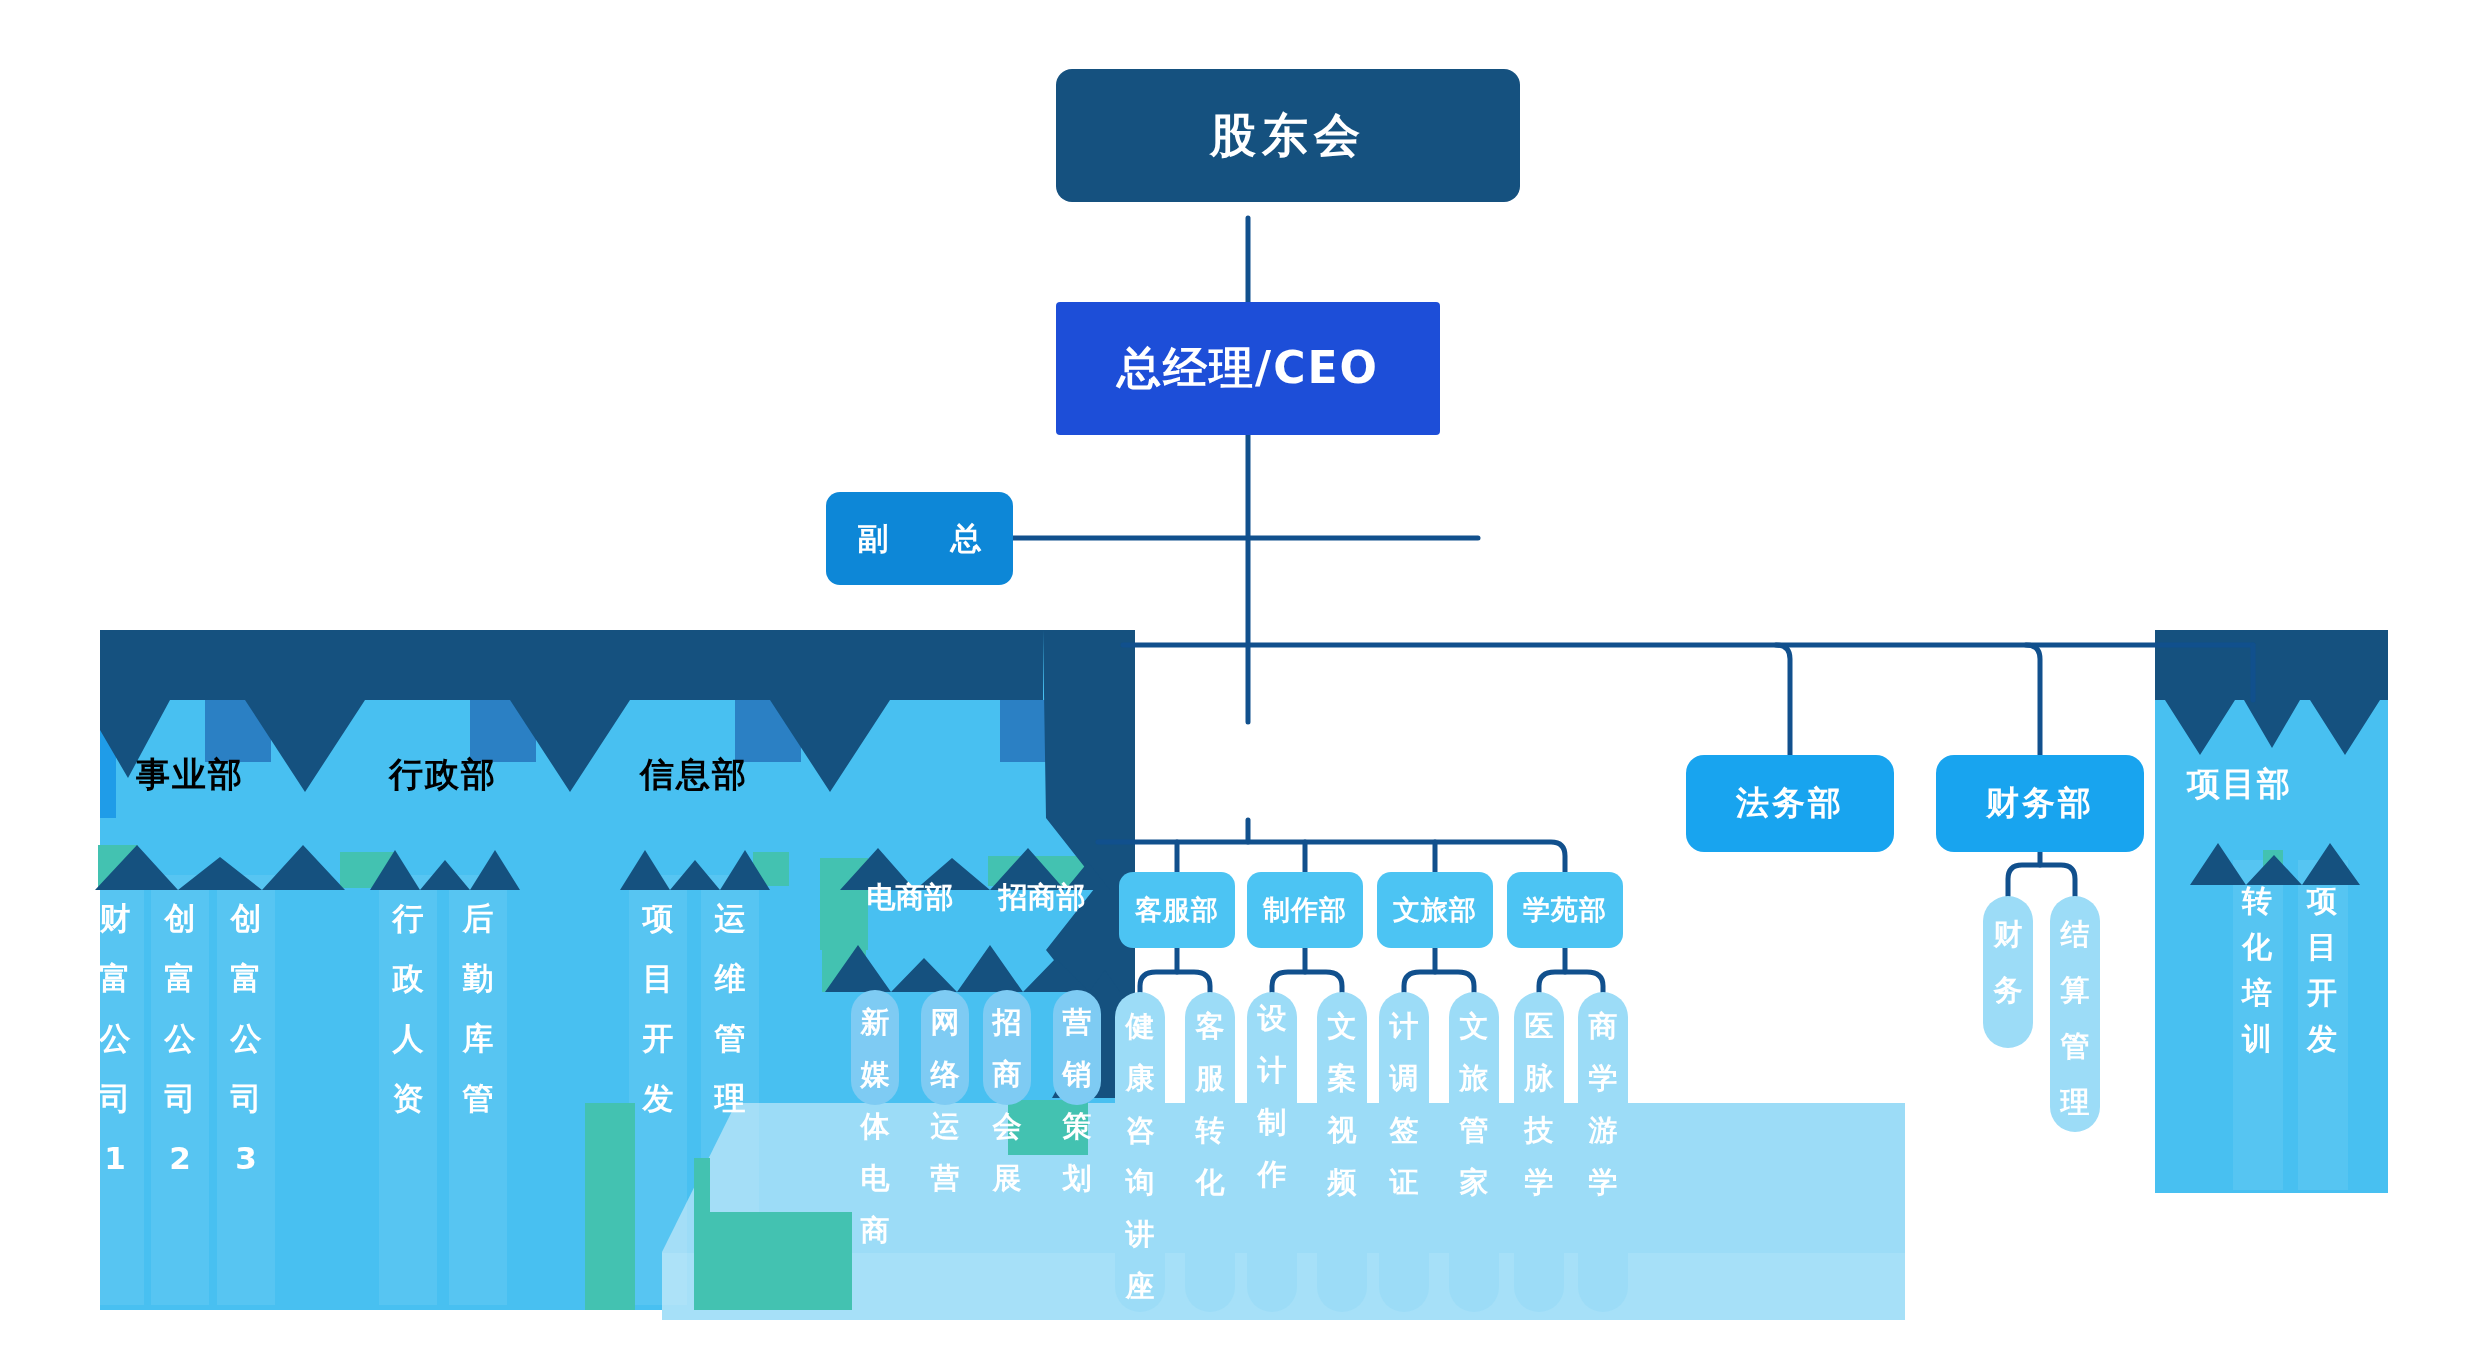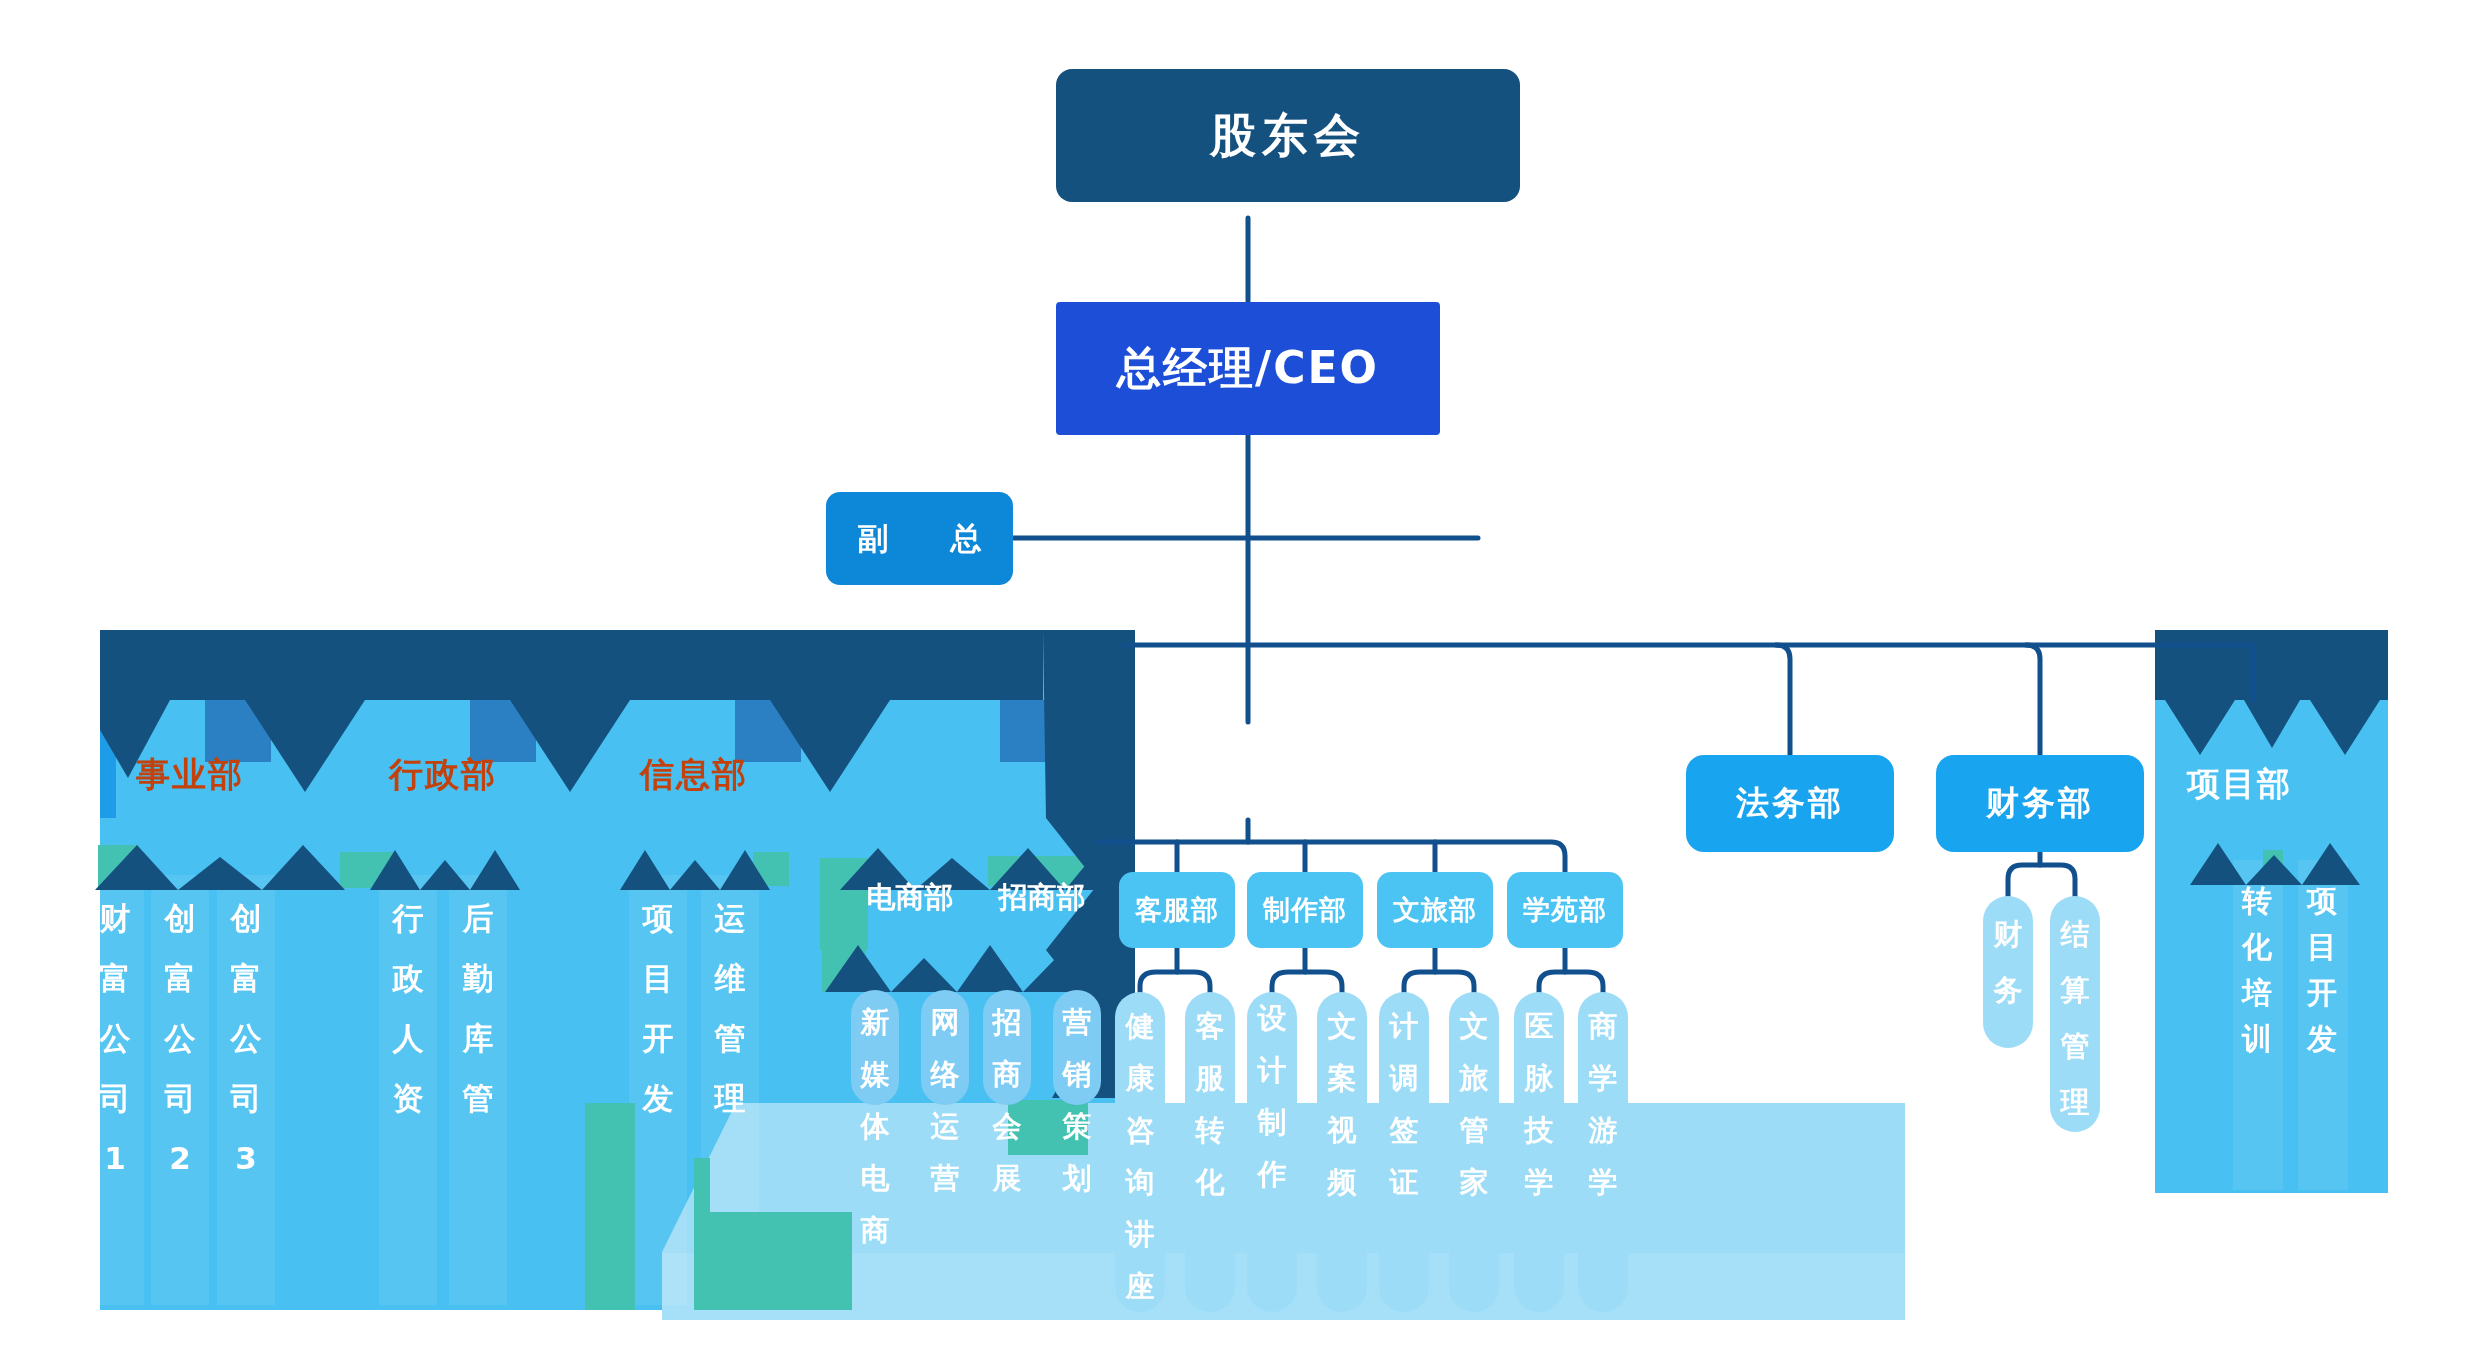--- a/index.html
+++ b/index.html
@@ -6,21 +6,21 @@
   #canvas{position:relative;width:2480px;height:1371px;background:#ffffff;overflow:hidden;
           font-family:"DejaVu Sans","Liberation Sans",sans-serif;}
   svg.deco{position:absolute;left:0;top:0;width:2480px;height:1371px;}
   .box{position:absolute;display:flex;align-items:center;justify-content:center;
        color:#ffffff;font-weight:bold;text-align:center;}
   .box-root{background:#15517f;border-radius:16px;font-size:46px;letter-spacing:6px;}
   .box-ceo{background:#1d4ed8;border-radius:4px;font-size:44px;letter-spacing:2px;}
   .box-staff{background:#0d87d7;border-radius:14px;font-size:31px;}
   .box-lvl2{background:#18a4ef;border-radius:18px;font-size:33px;letter-spacing:3px;}
   .box-sub{background:#4cc4f3;border-radius:14px;font-size:27px;letter-spacing:1px;}
-  .dept-label{position:absolute;width:150px;text-align:center;color:#c2410c;
+  .dept-label{position:absolute;width:150px;text-align:center;color:#000000;
               font-weight:bold;font-size:34px;letter-spacing:2px;}
   .mid-label{position:absolute;width:130px;text-align:center;color:#ffffff;
              font-weight:bold;font-size:29px;}
   .proj-label{position:absolute;width:170px;text-align:left;color:#ffffff;
               font-weight:bold;font-size:33px;letter-spacing:2px;}
   .vcol{position:absolute;width:34px;color:#ffffff;font-weight:bold;text-align:center;
         word-break:break-all;white-space:normal;}
   .vcol-left{font-size:31px;line-height:60px;}
   .vcol-leaf{font-size:29px;line-height:52px;}
   .vcol-fin{font-size:29px;line-height:56px;text-align:center;}

